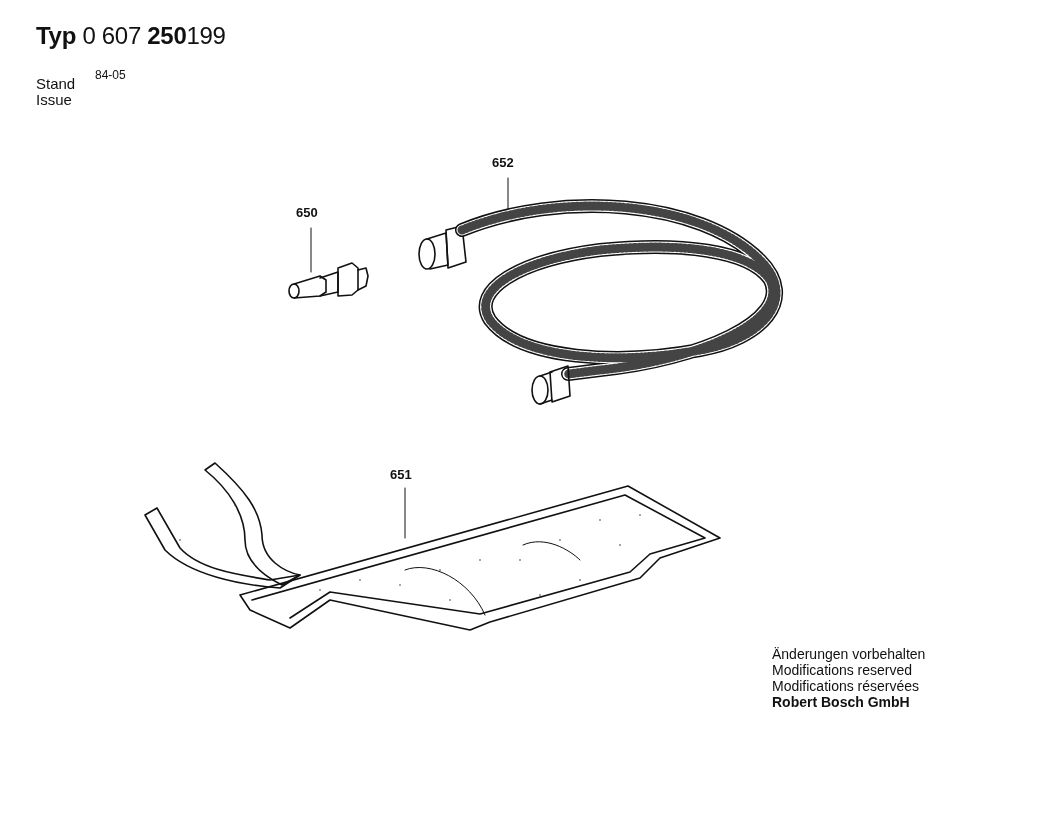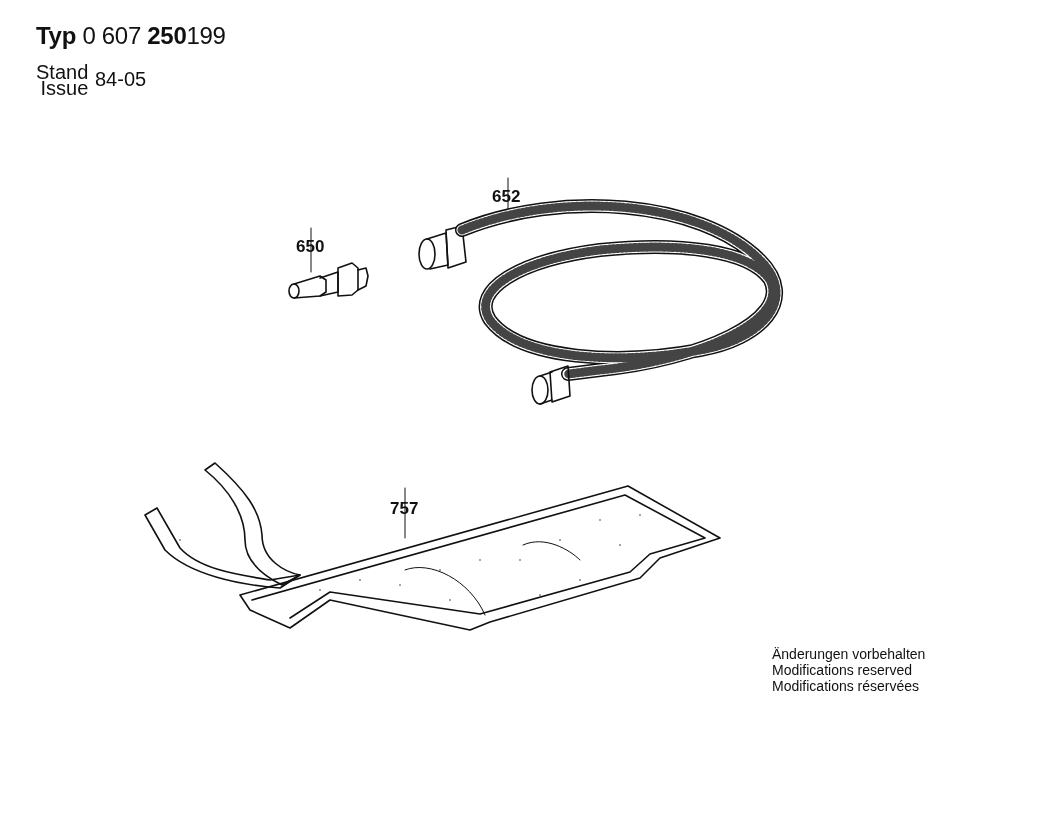--- a/index.html
+++ b/index.html
@@ -1,21 +1,21 @@
 <!DOCTYPE html>
 <html><head>
 <meta charset="utf-8">
 <style>
   html,body{margin:0;padding:0;background:#fff;}
   body{width:1059px;height:821px;position:relative;overflow:hidden;font-family:"Liberation Sans",sans-serif;color:#111;}
   .hdr{position:absolute;left:36px;top:22px;font-size:24px;letter-spacing:-0.3px;}
   .hdr .b{font-weight:bold;margin-top:8px;}
-  .stand{position:absolute;left:36px;top:64px;font-size:20px;line-height:16px;text-align:right;}
-  .issue-val{position:absolute;left:95px;top:68px;font-size:20px;}
-  .label{position:absolute;font-weight:bold;font-size:17px;margin-top:32px;}
+  .stand{position:absolute;left:36px;top:76px;font-size:15px;line-height:16px;}
+  .issue-val{position:absolute;left:95px;top:68px;font-size:12px;}
+  .label{position:absolute;font-weight:bold;font-size:13px;}
   .footer{position:absolute;left:748px;top:646px;font-size:14px;line-height:16px;margin-left:24px;}
   .footer .bold{font-weight:bold;}
   svg{position:absolute;left:0;top:0;}
 </style>
 </head>
 <body>
 
 <div class="hdr">
   <span class="b">Typ</span>
   <span>0 607</span>
@@ -76,19 +76,20 @@
       <circle cx="580" cy="580" r="0.8"></circle>
       <circle cx="540" cy="595" r="0.8"></circle>
     <circle cx="450" cy="600" r="0.8"></circle>
       <circle cx="180" cy="540" r="0.8"></circle>
       <circle cx="235" cy="505" r="0.8"></circle>
   </g>
 </svg>
 
 <div class="label" style="left:296px;top:205px;">650</div>
 <div class="label" style="left:492px;top:155px;">652</div>
-<div class="label" style="left:390px;top:467px;">757</div>
+<div class="label" style="left:390px;top:467px;">651</div>
 
 <div class="footer">
   <div>Änderungen vorbehalten</div>
   <div>Modifications reserved</div>
   <div>Modifications réservées</div>
+  <div class="bold">Robert Bosch GmbH</div>
 </div>
 
 </body></html>

